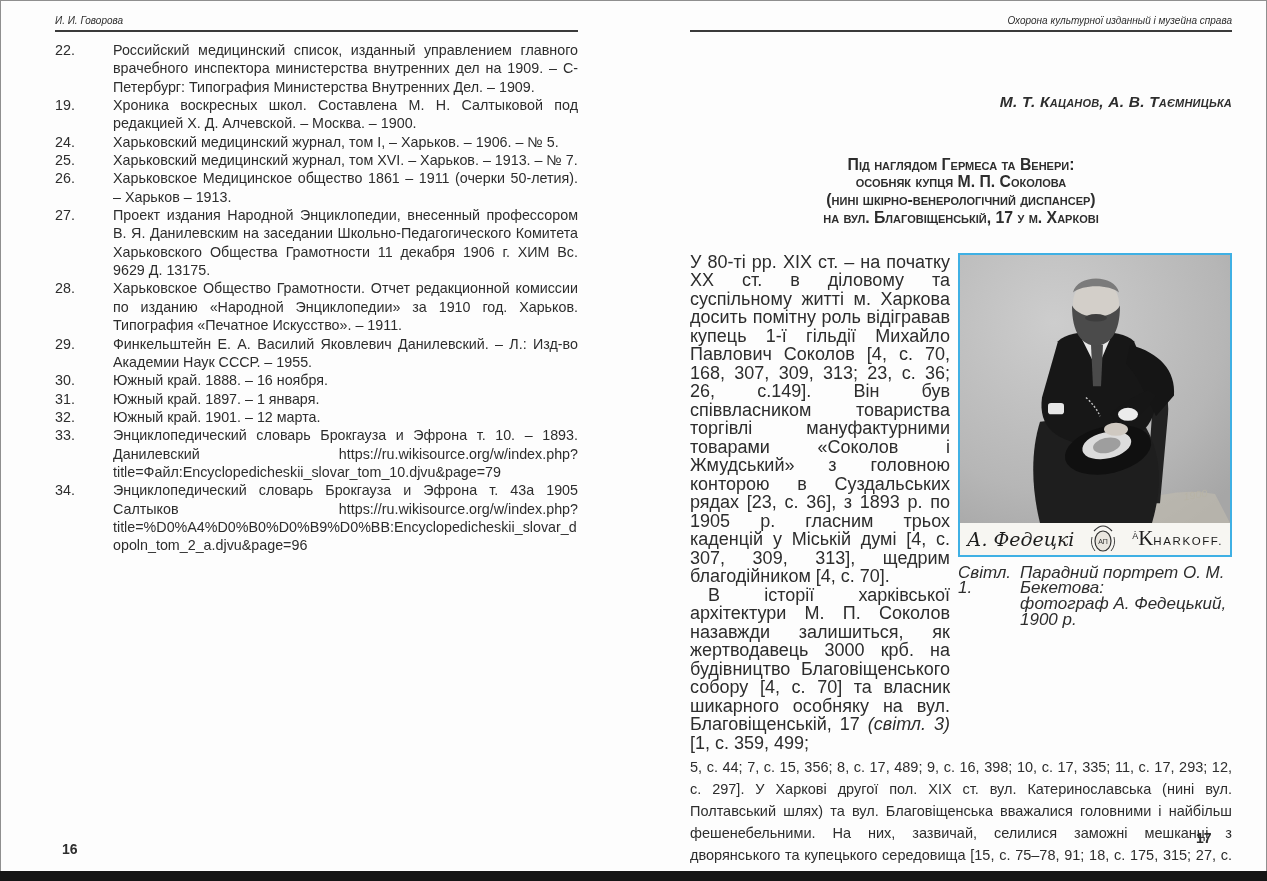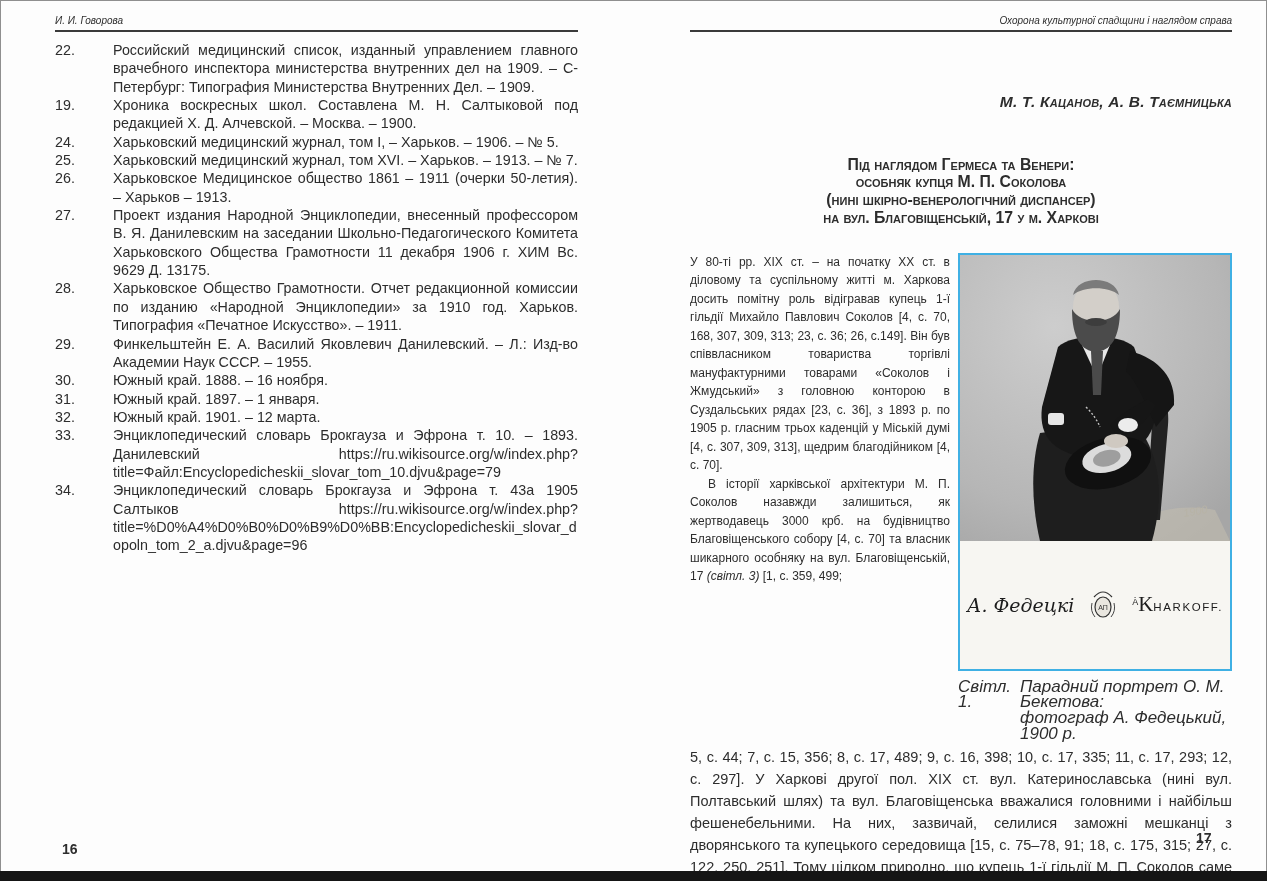--- a/index.html
+++ b/index.html
@@ -20,27 +20,27 @@
   .ref-body { flex:1; text-align:justify; overflow-wrap:anywhere;margin-left:28px; }
 
   
   .right-page { position:absolute; left:690px; top:15px; width:542px; }
   .running-head.right { text-align:right; }
   .authors { margin-top:60px; text-align:right; font-weight:700; font-style:italic;
              font-variant:small-caps; font-size:15.5px; line-height:19.5px; letter-spacing:.2px; }
   .title-block { margin-top:44px; text-align:center; font-weight:700;
                  font-variant:small-caps; font-size:15.8px; line-height:17.8px; }
   .columns { display:flex; margin-top:26px; }
-  .col-text { width:260px; font-size:12px; line-height:18.5px; text-align:justify; }
+  .col-text { width:260px; font-size:18px; line-height:18.5px; text-align:justify; }
   .col-text p { margin:0; }
   .col-text p.indent { text-indent:18px; }
   .ital { font-style:italic; }
   .photo-col { margin-left:8px; width:274px; }
 
-  .photo { box-sizing:border-box; width:274px; height:418px; border:2px solid #3fb0e4;
+  .photo { box-sizing:border-box; width:274px; height:304px; border:2px solid #3fb0e4;
            background:#fff; display:flex; flex-direction:column; }
   .photo svg.portrait { display:block; width:100%; height:286px; }
   .photo-strip { flex:1; background:#f7f6f2; display:flex; align-items:center;
                  justify-content:space-between; padding:0 7px; }
   .signature { font-family:"DejaVu Serif","Liberation Serif",serif; font-style:italic;
                font-size:19px; color:#1c1c1c; white-space:nowrap; }
   .studio { font-size:11.5px; letter-spacing:1.6px; color:#1c1c1c; white-space:nowrap;text-align:right; }
   .studio .a-mark { font-size:9px; vertical-align:6px; letter-spacing:0; }
   .studio .big-k { font-size:21px; letter-spacing:0; font-family:"Liberation Serif",serif; }
 
@@ -112,21 +112,21 @@
       </div>
     <div class="ref">
         <span class="ref-num">34.</span>
         <span class="ref-body">Энциклопедический словарь Брокгауза и Эфрона т. 43а 1905 Салтыков https://ru.wikisource.org/w/index.php?title=%D0%A4%D0%B0%D0%B9%D0%BB:Encyclopedicheskii_slovar_dopoln_tom_2_a.djvu&amp;page=96</span>
       </div>
   </div>
 </div>
 <div class="pagenum left">16</div>
 
 <div class="right-page">
-  <div class="running-head right">Охорона культурної спадщини і наглядом справа</div>
+  <div class="running-head right">Охорона культурної изданный і музейна справа</div>
 
   <div class="authors">
     <div>М. Т. Кацанов, А. В. Таємницька</div>
   </div>
 
   <div class="title-block">
     <div>Під наглядом Гермеса та Венери:</div>
     <div>особняк купця М. П. Соколова</div>
     <div>(нині шкірно-венерологічний диспансер)</div>
     <div>на вул. Благовіщенській, 17 у м. Харкові</div>

